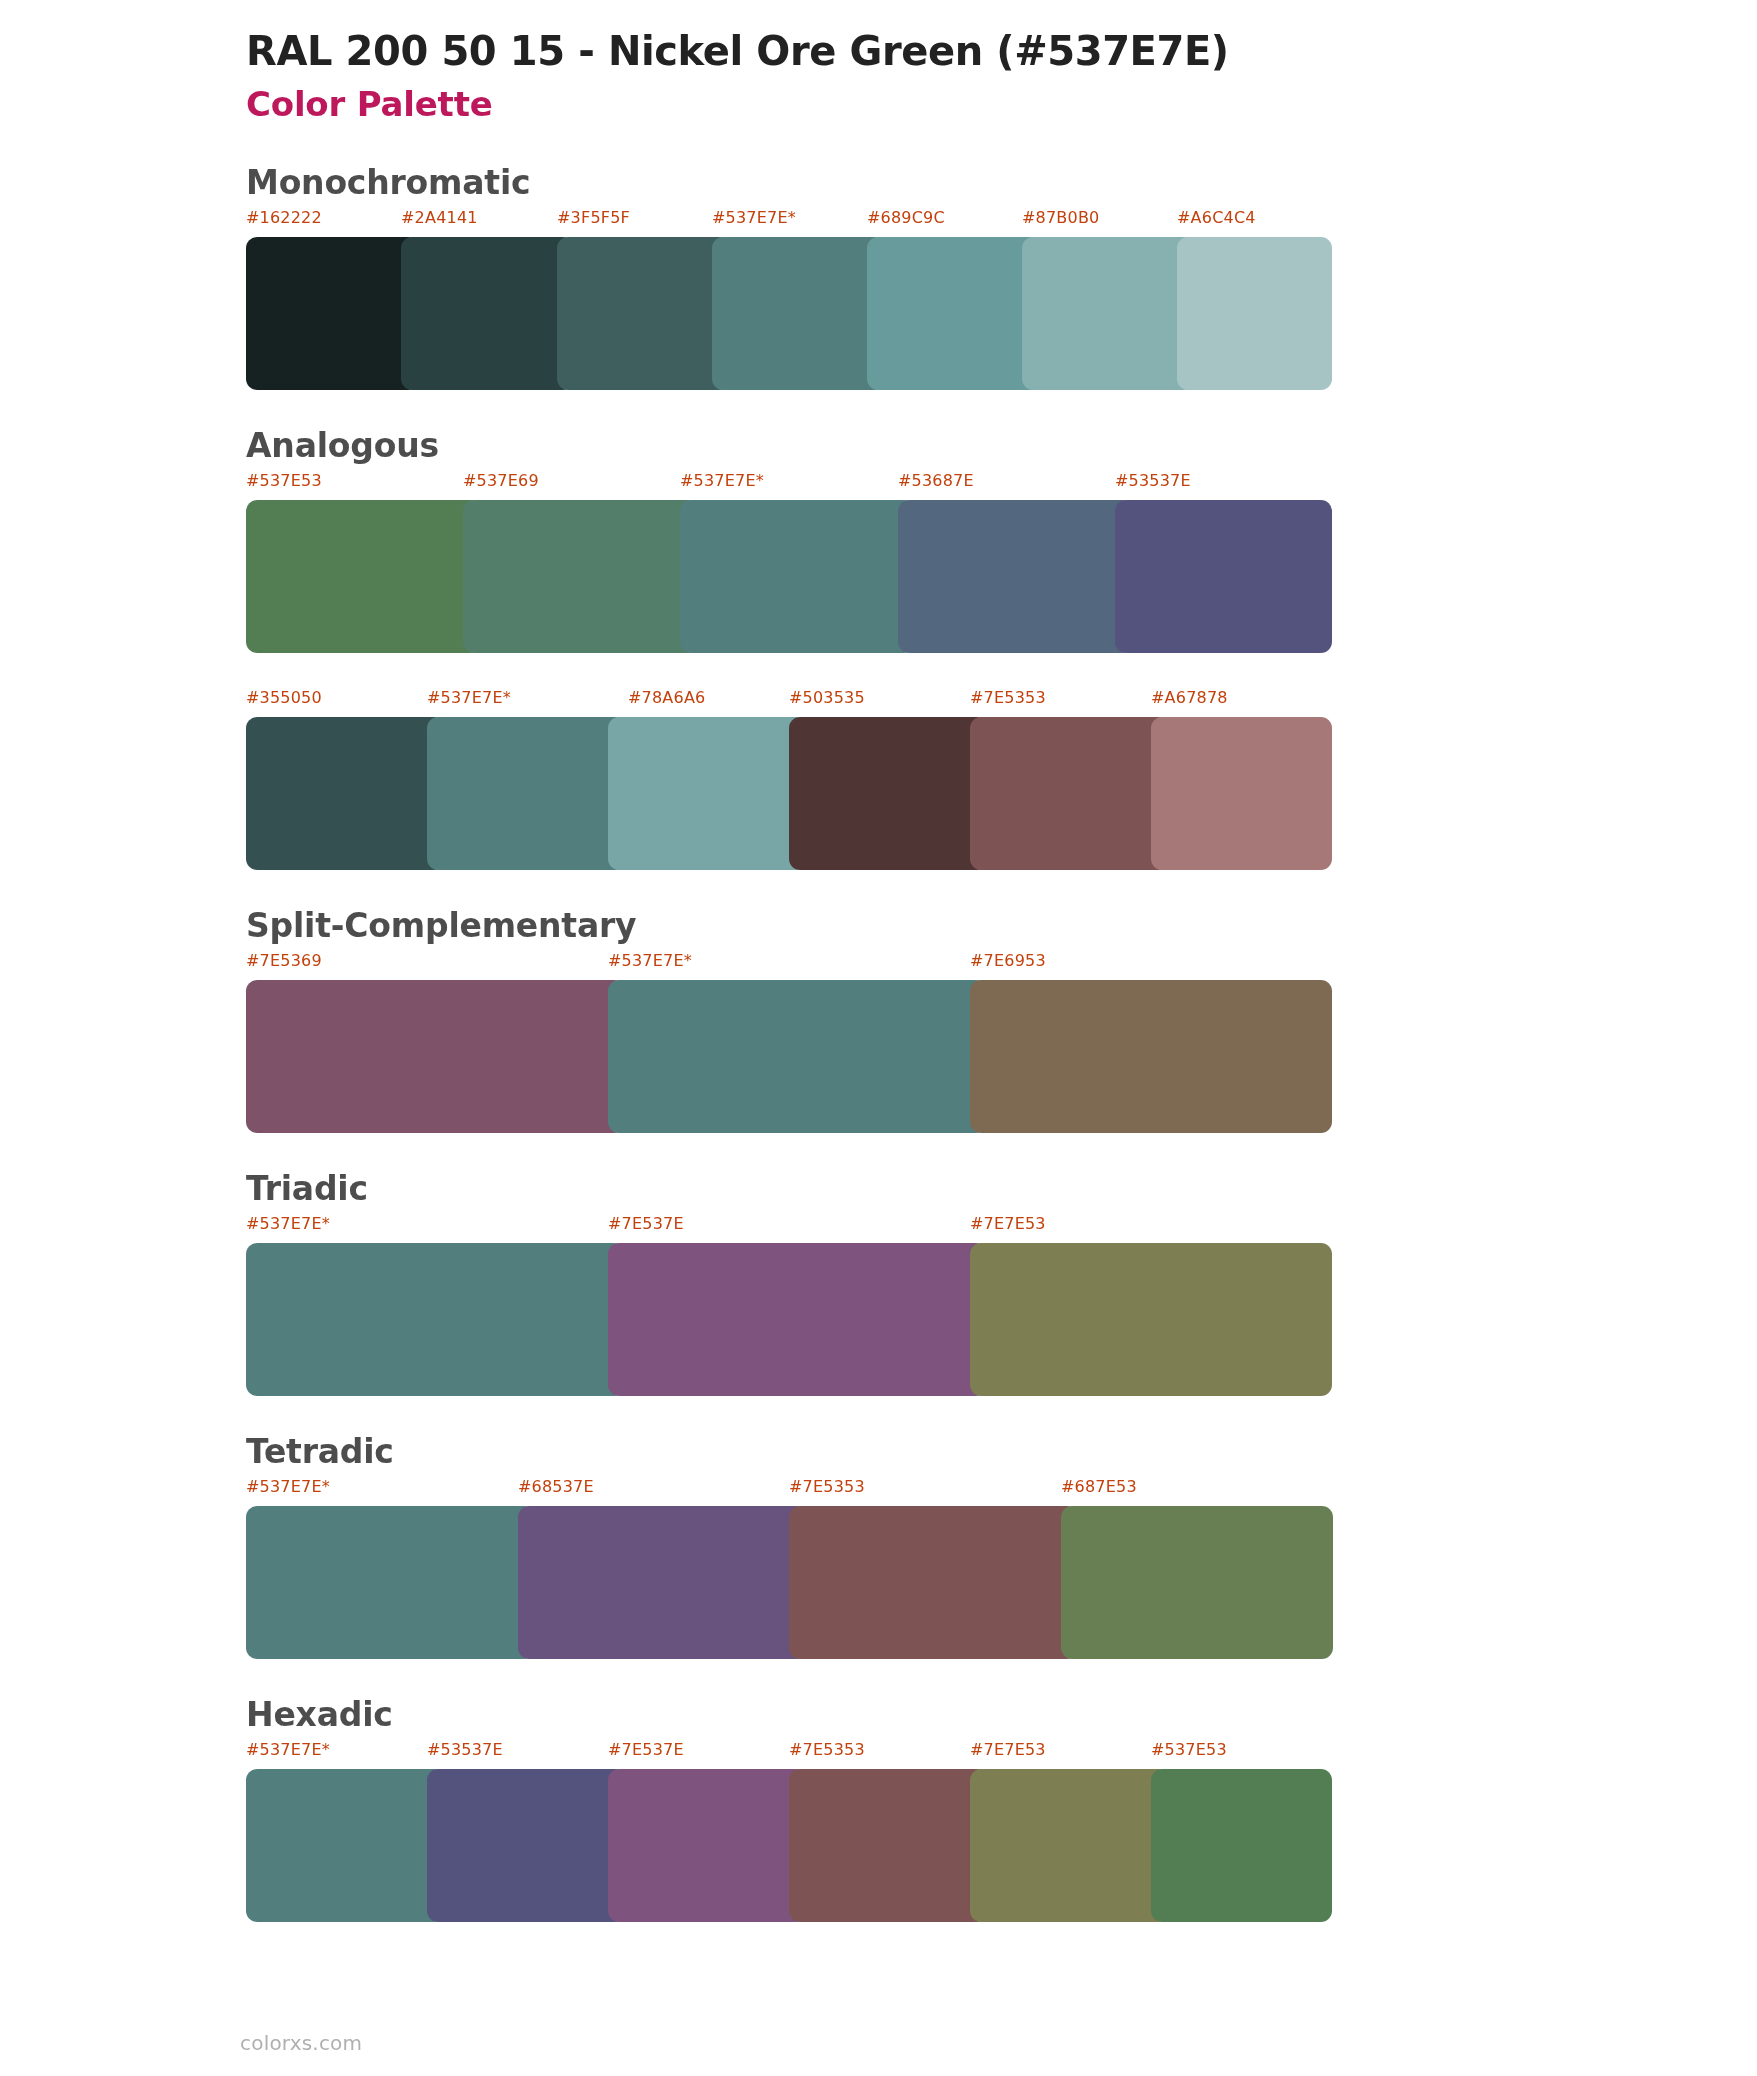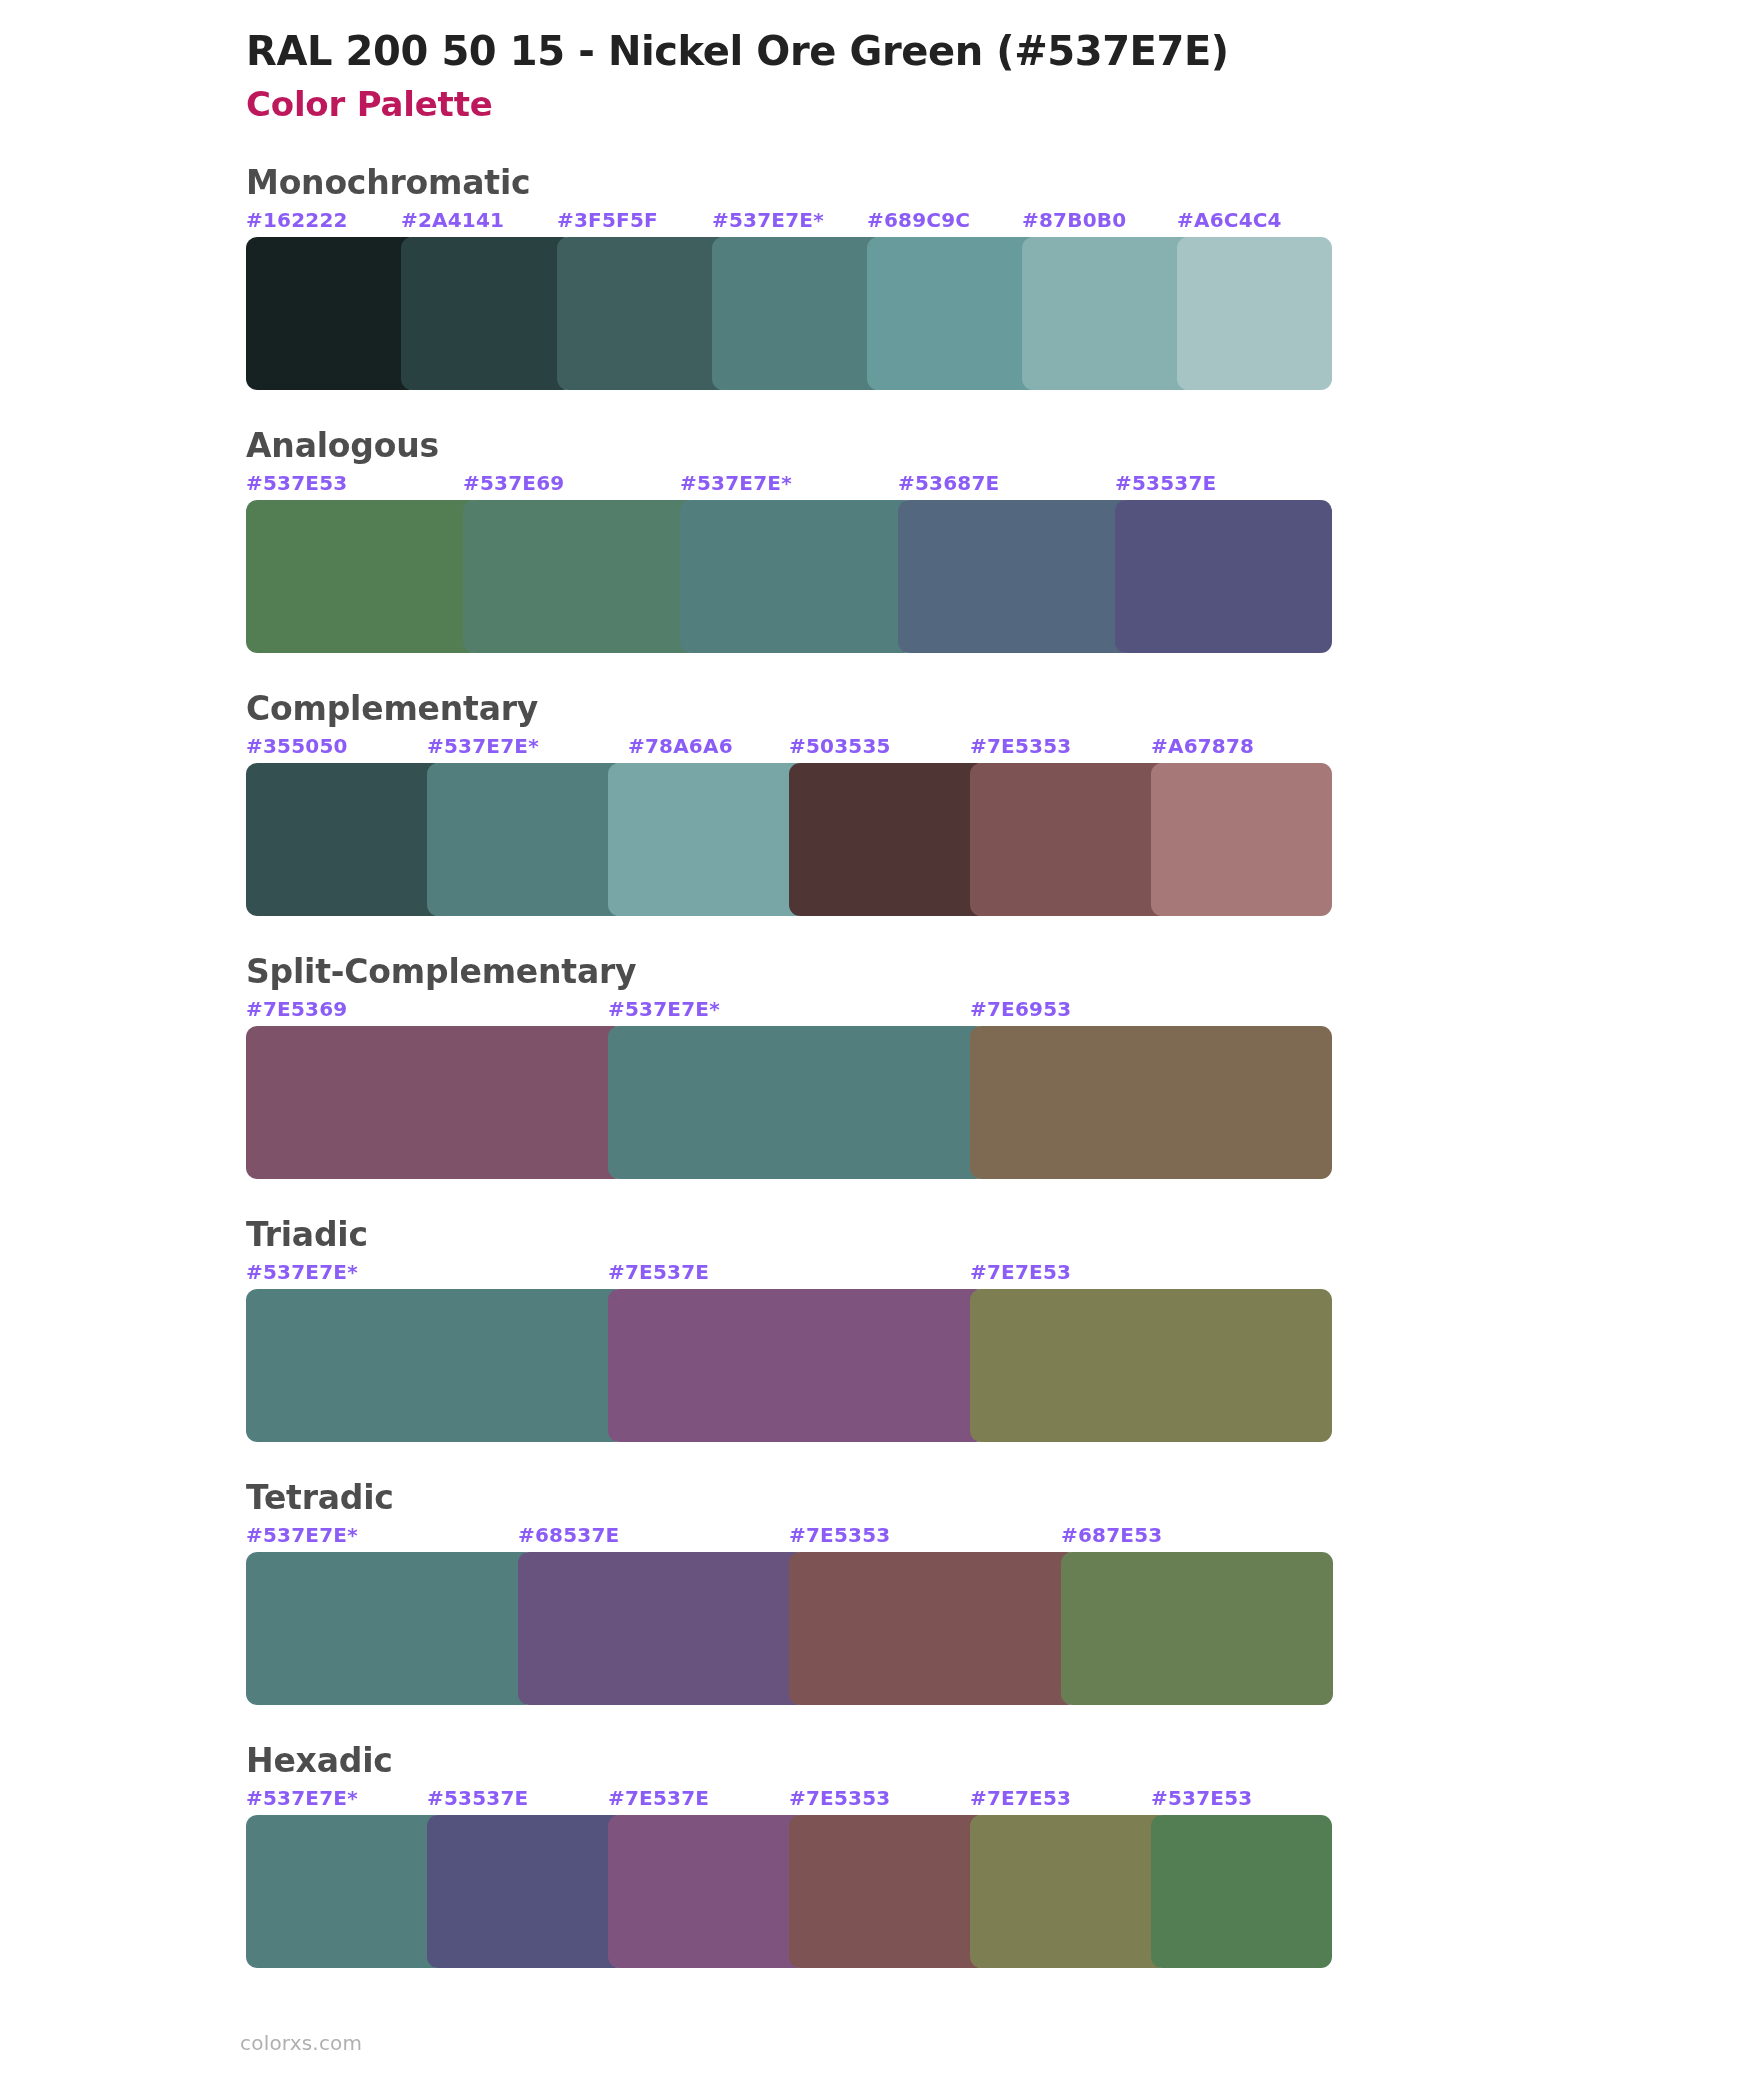--- a/index.html
+++ b/index.html
@@ -68,23 +68,23 @@
     width: 1086px;
   }
 
   .labels {
     position: relative;
     height: 29px;
   }
   .labels .lbl {
     position: absolute;
     top: 0;
-    font-size: 20px;
-    font-weight: 700;
-    color: #8b5cf6;
+    font-size: 16px;
+    font-weight: 400;
+    color: #c2410c;
     letter-spacing: 0.2px;
     white-space: nowrap;
   }
 
   .bars {
     position: relative;
   }
   .bars .sw {
     position: absolute;
     top: 0;
@@ -149,21 +149,20 @@
           <div class="bars" style="height: 153px;">
             <div class="sw" title="#537E53" style="left: 0px; width: 235px; height: 153px; background: rgb(83, 126, 83); z-index: 10;"></div>
             <div class="sw" title="#537E69" style="left: 217px; width: 235px; height: 153px; background: rgb(83, 126, 105); z-index: 11;"></div>
             <div class="sw" title="#537E7E*" style="left: 434px; width: 235px; height: 153px; background: rgb(83, 126, 126); z-index: 12;"></div>
             <div class="sw" title="#53687E" style="left: 652px; width: 235px; height: 153px; background: rgb(83, 104, 126); z-index: 13;"></div>
             <div class="sw" title="#53537E" style="left: 869px; width: 217px; height: 153px; background: rgb(83, 83, 126); z-index: 14;"></div>
           </div>
         </div>
       </div>
       <div class="section" style="margin-bottom: 35px;">
-        <div class="section-heading">Complementary</div>
         <div class="swatch-row">
           <div class="labels">
             <span class="lbl" style="left: 0px;">#355050</span>
             <span class="lbl" style="left: 181px;">#537E7E*</span>
             <span class="lbl" style="left: 382px;">#78A6A6</span>
             <span class="lbl" style="left: 543px;">#503535</span>
             <span class="lbl" style="left: 724px;">#7E5353</span>
             <span class="lbl" style="left: 905px;">#A67878</span>
           </div>
           <div class="bars" style="height: 153px;">

